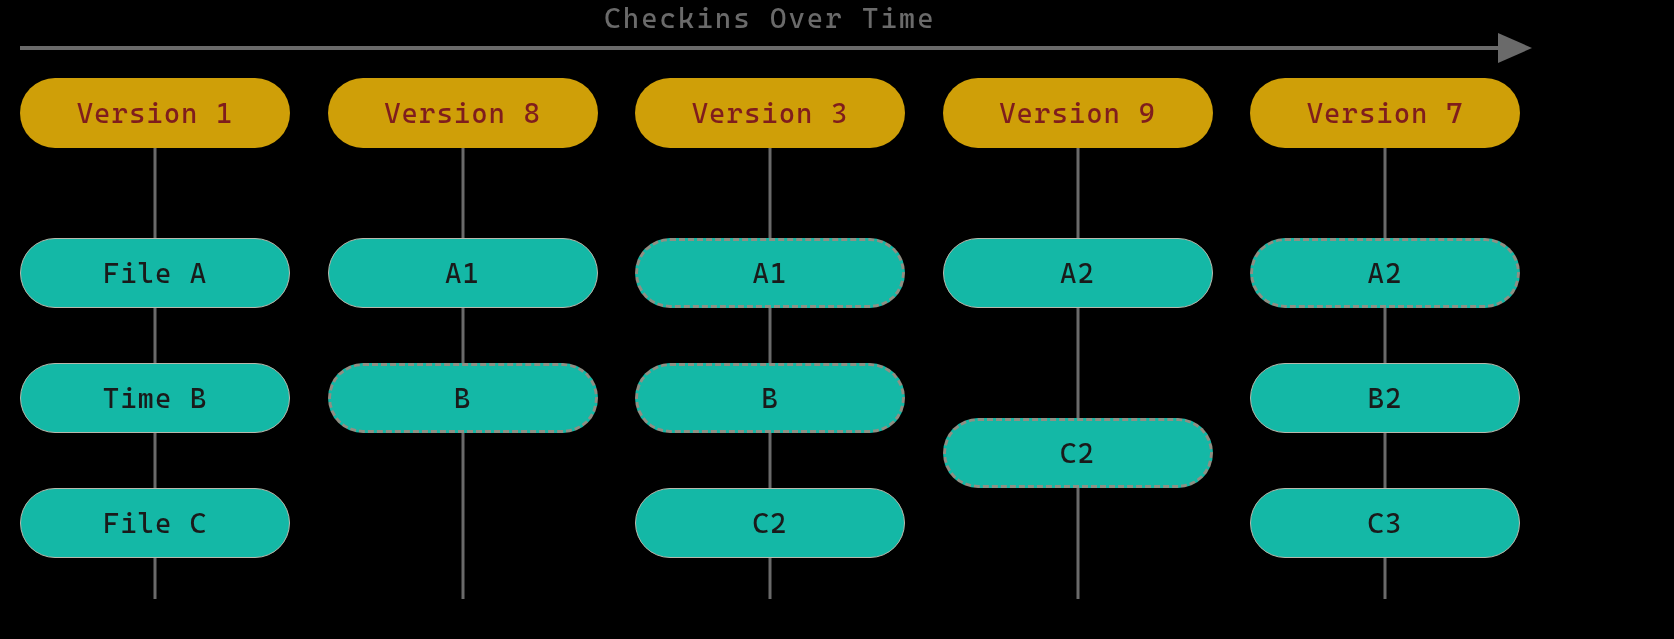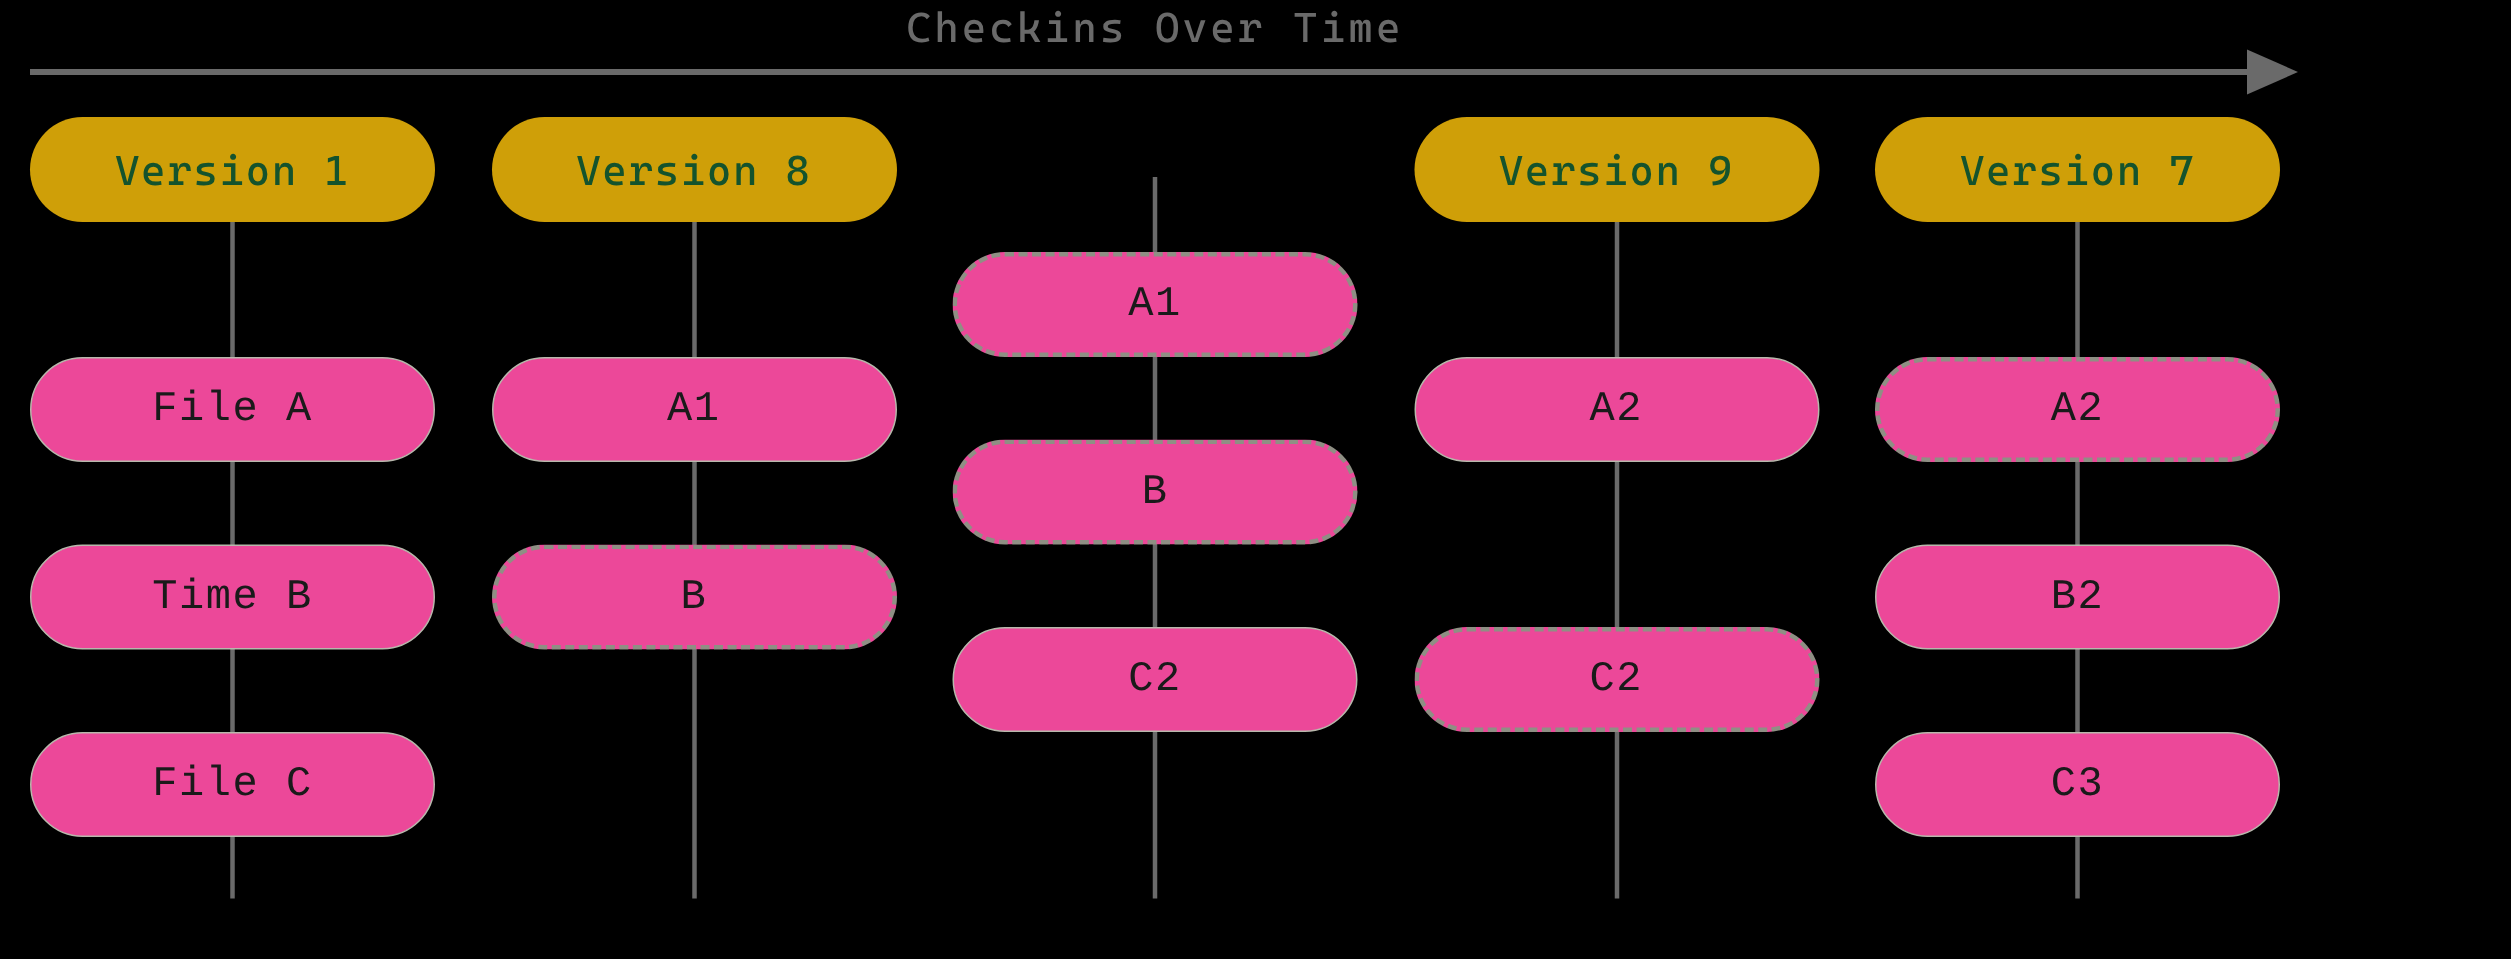--- a/index.html
+++ b/index.html
@@ -85,27 +85,26 @@
     display: flex;
     align-items: center;
     justify-content: center;
     font-size: 28px;
     letter-spacing: 1px;
     box-sizing: border-box;
   }
 
   .pill.header {
     background: #cf9f08;
-    color: #14532d;
+    color: #7f1d1d;
   }
 
   .file {
-    background: #ec4899;
+    background: #14b8a6;
     color: #1a1a1a;
-    font-family: Liberation Mono, monospace;
   }
 
   .file.solid {
     border: 1px solid #b8b8ac;
   }
   .file.dashed {
     border: 3px dashed #8f8f84;
   }
 
   .gap  { height: 90px; flex: 0 0 90px; }
@@ -140,20 +139,21 @@
       <div class="pill header">Version 8</div>
       <div class="gap"></div>
       <div class="file solid">A1</div>
       <div class="gap2"></div>
       <div class="file dashed">B</div>
       <div class="gap2"></div>
     </div>
 
     <div class="col">
       <div class="vline"></div>
+      <div class="pill header">Version 3</div>
       <div class="gap"></div>
       <div class="file dashed">A1</div>
       <div class="gap2"></div>
       <div class="file dashed">B</div>
       <div class="gap2"></div>
       <div class="file solid">C2</div>
     </div>
 
     <div class="col">
       <div class="vline"></div>

